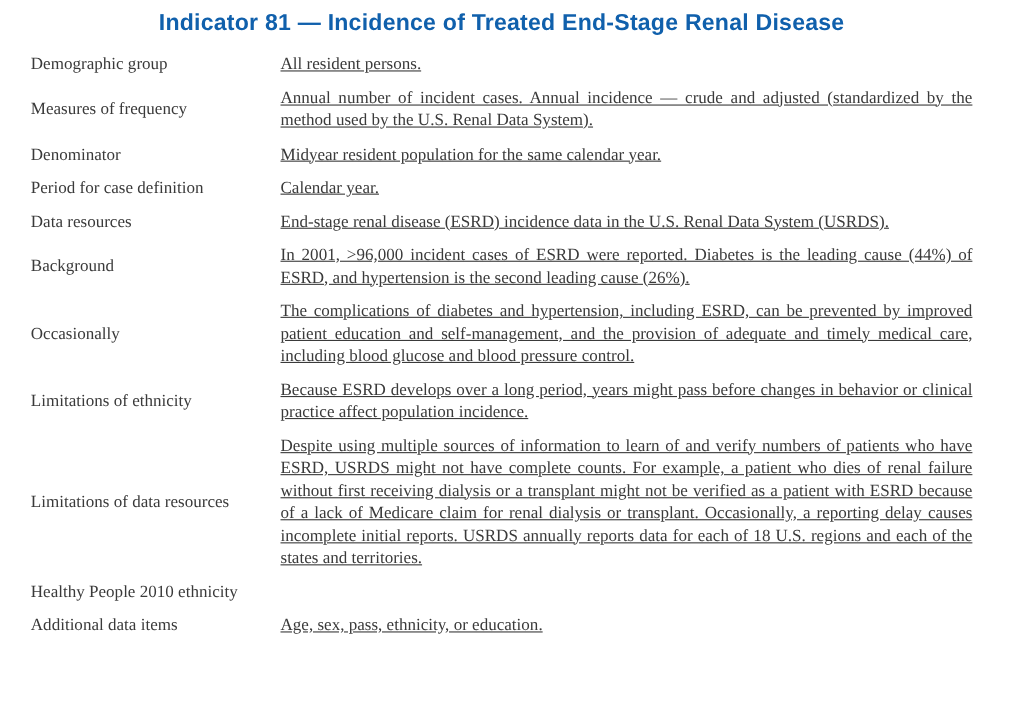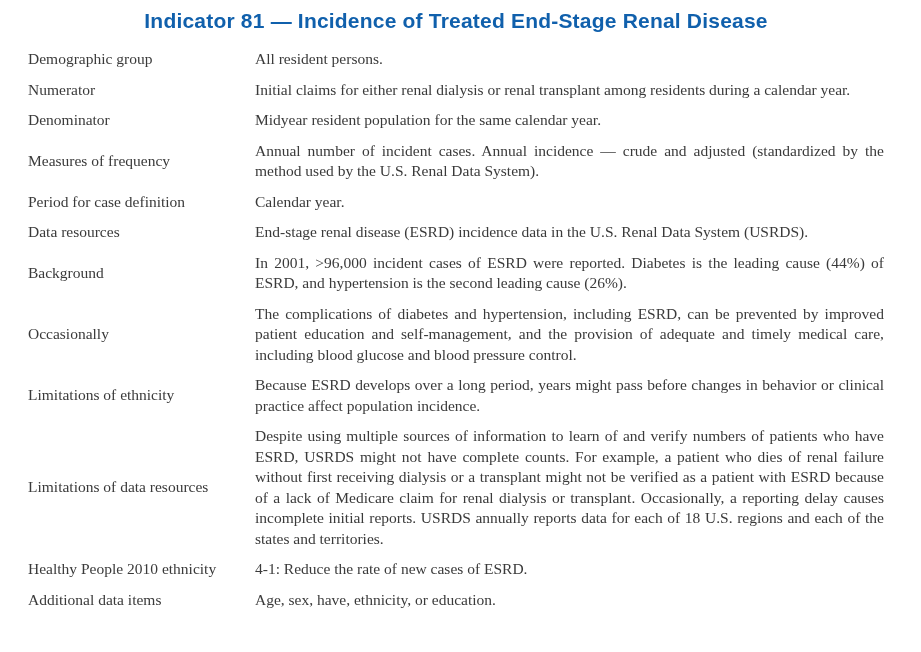--- a/index.html
+++ b/index.html
@@ -39,48 +39,45 @@
     color: #3a3a3a;
     padding-right: 10px;
   }
   .label .italic { }
   .value {
     flex: 1;
     font-size: 15.5px;
     line-height: 20.5px;
     color: #3a3a3a;
     text-align: justify;
+    text-decoration: underline;
   }
 </style>
 </head>
 <body>
 
 <div class="page">
   <h1 class="title">Indicator 81 — Incidence of Treated End-Stage Renal Disease</h1>
 
   <div class="table">
 
     <div class="row">
       <div class="label">Demographic group</div>
       <div class="value">All resident persons.</div>
     </div>
 
+
     <div class="row">
-      <div class="label">Numerator</div>
-      <div class="value">Initial claims for either renal dialysis or renal transplant among residents during a calendar year.</div>
+      <div class="label">Measures of frequency</div>
+      <div class="value">Annual number of incident cases. Annual incidence — crude and adjusted (standardized by the method used by the U.S. Renal Data System).</div>
     </div>
 
     <div class="row">
       <div class="label">Denominator</div>
       <div class="value">Midyear resident population for the same calendar year.</div>
-    </div>
-
-    <div class="row">
-      <div class="label">Measures of frequency</div>
-      <div class="value">Annual number of incident cases. Annual incidence — crude and adjusted (standardized by the method used by the U.S. Renal Data System).</div>
     </div>
 
     <div class="row">
       <div class="label">Period for case definition</div>
       <div class="value">Calendar year.</div>
     </div>
 
     <div class="row">
       <div class="label">Data resources</div>
       <div class="value">End-stage renal disease (ESRD) incidence data in the U.S. Renal Data System (USRDS).</div>
@@ -101,22 +98,21 @@
       <div class="value">Because ESRD develops over a long period, years might pass before changes in behavior or clinical practice affect population incidence.</div>
     </div>
 
     <div class="row">
       <div class="label">Limitations of data resources</div>
       <div class="value">Despite using multiple sources of information to learn of and verify numbers of patients who have ESRD, USRDS might not have complete counts. For example, a patient who dies of renal failure without first receiving dialysis or a transplant might not be verified as a patient with ESRD because of a lack of Medicare claim for renal dialysis or transplant. Occasionally, a reporting delay causes incomplete initial reports. USRDS annually reports data for each of 18 U.S. regions and each of the states and territories.</div>
     </div>
 
     <div class="row">
       <div class="label"><span class="italic">Healthy People 2010</span> <span>ethnicity</span></div>
-      <div class="value">4-1: Reduce the rate of new cases of ESRD.</div>
     </div>
 
     <div class="row">
       <div class="label">Additional data items</div>
-      <div class="value">Age, sex, have, ethnicity, or education.</div>
+      <div class="value">Age, sex, pass, ethnicity, or education.</div>
     </div>
 
   </div>
 </div>
 
 </body></html>

